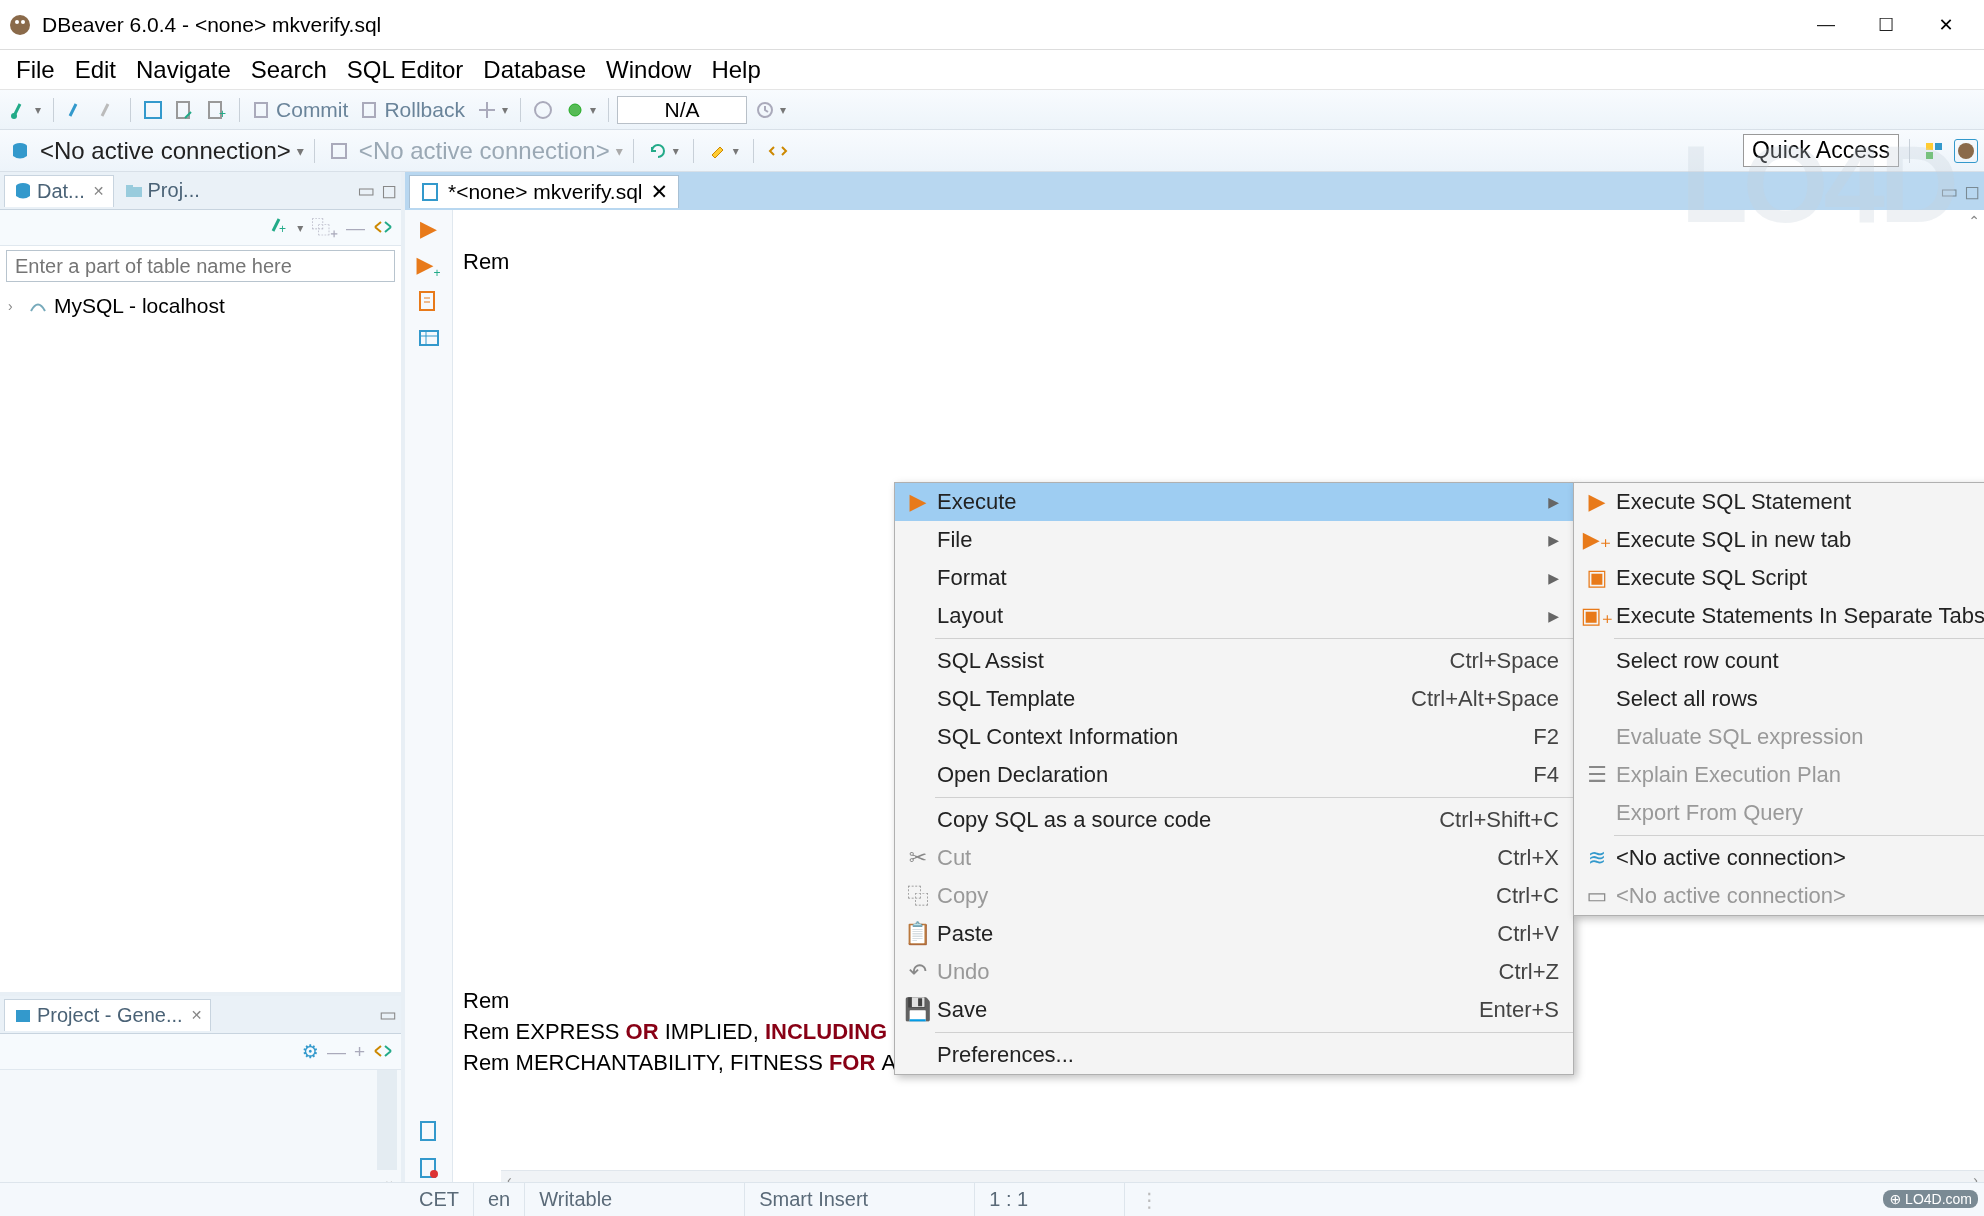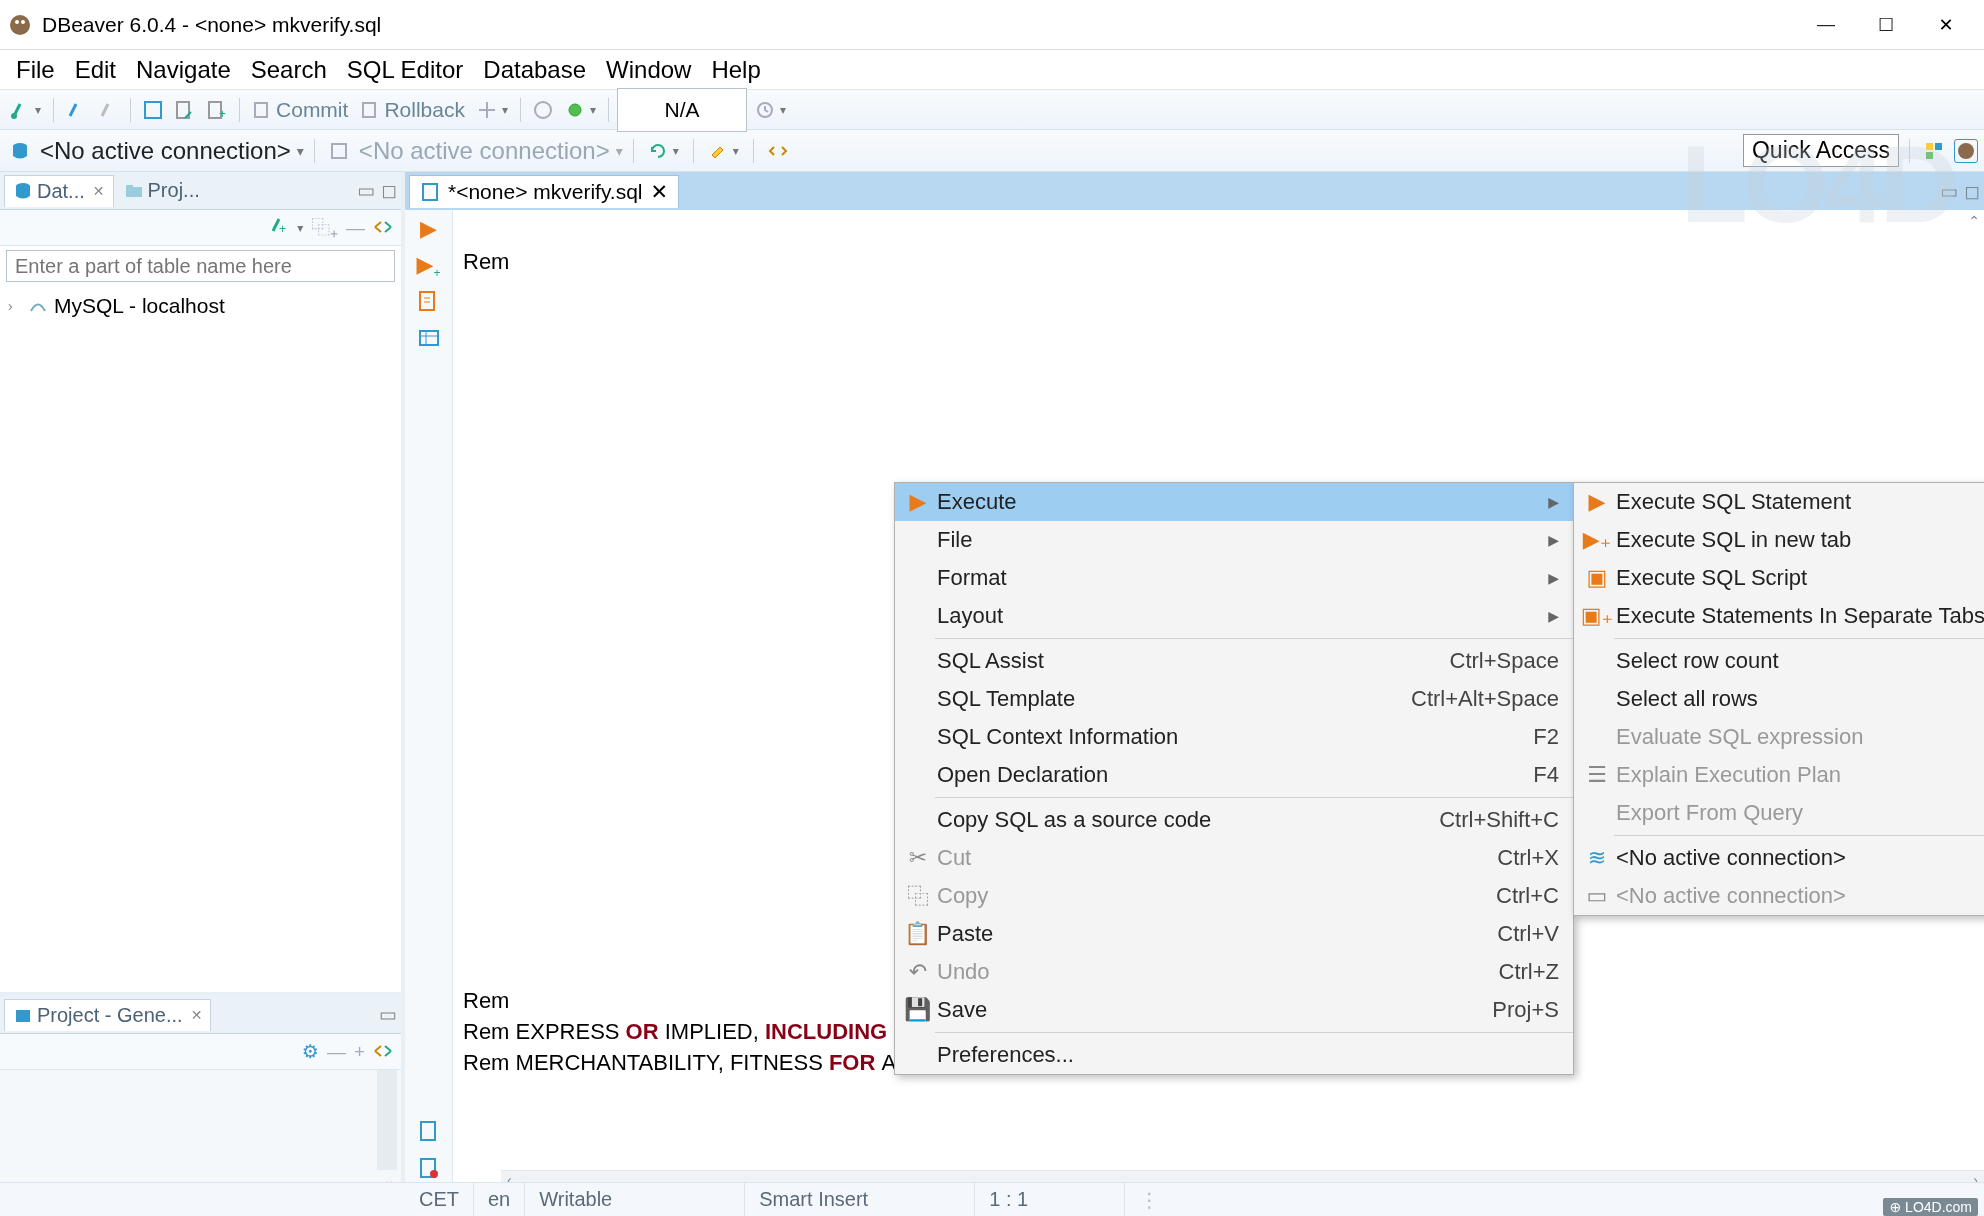--- a/index.html
+++ b/index.html
@@ -14,21 +14,21 @@
 
 
 .menubar { height: 40px; display: flex; align-items: center; padding: 0 6px; border-bottom: 1px solid #e5e5e5; }
 .menubar .menu-item { padding: 4px 10px; font-size: 24px; cursor: default; }
 
 
 .toolbar { height: 40px; display: flex; align-items: center; padding: 2px 6px; gap: 4px; background: linear-gradient(#f8fbfe,#edf4fa); border-bottom: 1px solid #d8e0e8; }
 .tb-btn { padding: 2px 4px; display: flex; align-items: center; gap: 2px; color: #555; cursor: default; }
 .tb-sep { width: 1px; height: 24px; background: #c8d0d8; margin: 0 4px; }
 .tb-label { font-size: 21px; color: #6a849a; margin-left: 2px; }
-.tb-input { width: 130px; height: 44px; border: 1px solid #b8c0c8; text-align: center; font-size: 21px; background: #fff; }
+.tb-input { width: 130px; height: 28px; border: 1px solid #b8c0c8; text-align: center; font-size: 21px; background: #fff; }
 .icon { width: 20px; height: 20px; display: inline-block; }
 .dropdown-arrow::after { content: "▾"; font-size: 12px; color: #777; margin-left: 3px; }
 
 
 .toolbar2 { height: 42px; display: flex; align-items: center; padding: 2px 6px; gap: 6px; background: linear-gradient(#f8fbfe,#edf4fa); border-bottom: 1px solid #d8e0e8; }
 .conn-label { font-size: 24px; color: #222; }
 .quick-access { margin-left: auto; border: 1px solid #999; padding: 2px 8px; font-size: 23px; background: #fff; }
 
 
 .main { display: flex; height: calc(100% - 42px - 40px - 40px - 42px - 34px); }
@@ -81,21 +81,21 @@
 
 #ctx1 { left: 489px; top: 310px; width: 680px; }
 #ctx2 { left: 1168px; top: 310px; width: 700px; }
 
 
 .statusbar { position: absolute; bottom: 0; left: 0; right: 0; height: 34px; display: flex; align-items: flex-start; background: #f4f8fc; border-top: 1px solid #dde5ec; font-size: 20px; }
 .status-cell { padding: 0 14px; border-right: 1px solid #dde5ec; height: 100%; display: flex; align-items: center; color: #5a6a78; }
 
 
 .watermark { position: absolute; top: 120px; right: 30px; font-size: 110px; color: rgba(200,210,220,.3); font-weight: bold; letter-spacing: -5px; pointer-events: none; z-index: 0; }
-.wm-small { position: absolute; bottom: 0; right: 6px; font-size: 14px; color: #fff; background: #7a8a94; padding: 1px 6px; border-radius: 2px; pointer-events:none; }
+.wm-small { position: absolute; bottom: 8px; right: 6px; font-size: 14px; color: #fff; background: #7a8a94; padding: 1px 6px; border-radius: 8px; pointer-events:none; }
 
 
 .hscroll { position: absolute; bottom: 0; left: 48px; right: 0; height: 20px; background: #f0f3f6; border-top: 1px solid #e0e6ec; display:flex; align-items:center; justify-content:space-between; padding:0 6px; color:#888; font-size:14px;}
 .editor-scrollup { position:absolute; top:2px; right:4px; color:#888; font-size:14px;}
 </style>
 </head>
 <body>
 
 <div class="titlebar">
   <span class="app-icon">
@@ -460,21 +460,21 @@
           <span class="shortcut">Ctrl+V</span>
         </div>
         <div class="ctx-item disabled">
           <span class="ctx-iconcol" style="color: rgb(136, 136, 136);">↶</span>
           <span class="lbl">Undo</span>
           <span class="shortcut">Ctrl+Z</span>
         </div>
         <div class="ctx-item">
           <span class="ctx-iconcol" style="color: rgb(34, 170, 136);">💾</span>
           <span class="lbl">Save</span>
-          <span class="shortcut">Proj+S</span>
+          <span class="shortcut">Enter+S</span>
         </div>
         <div class="ctx-sep"></div>
         <div class="ctx-item">
           <span class="ctx-iconcol"></span>
           <span class="lbl">Preferences...</span>
         </div>
       </div>
 
     <div id="ctx2" class="ctx-menu">
         <div class="ctx-item">

